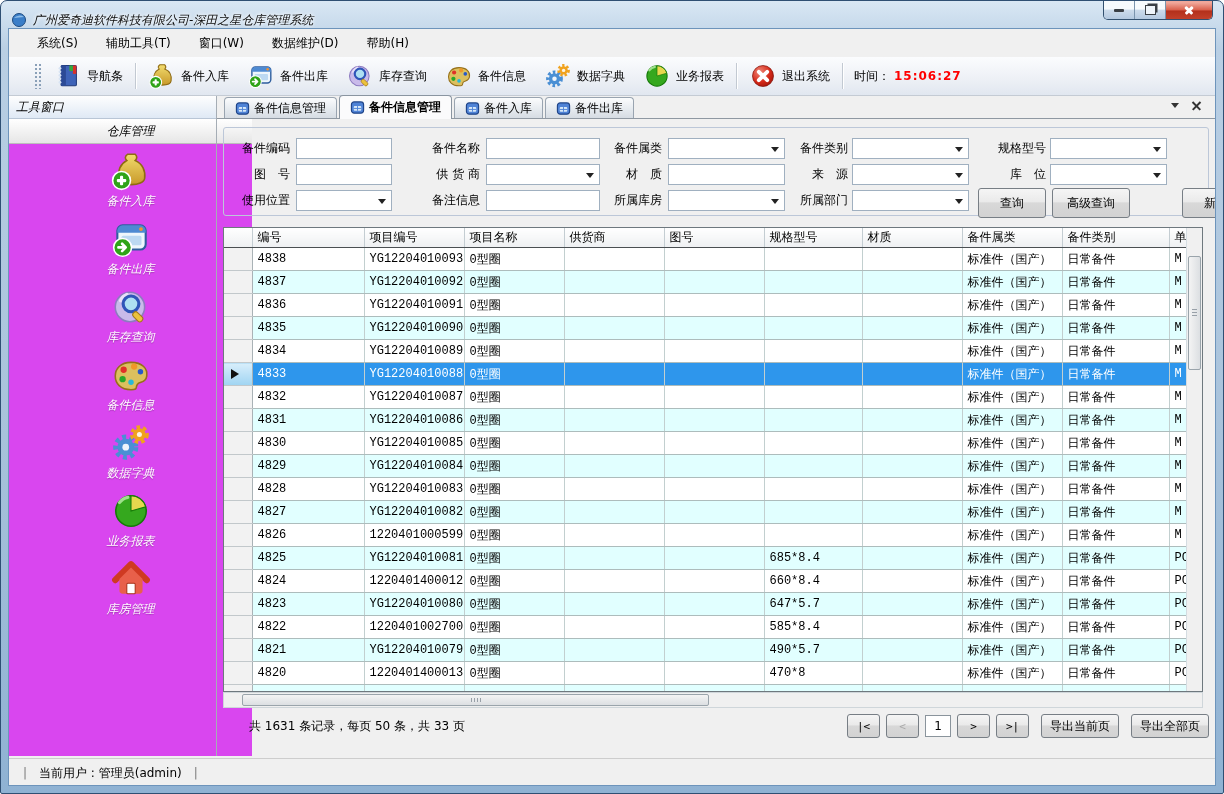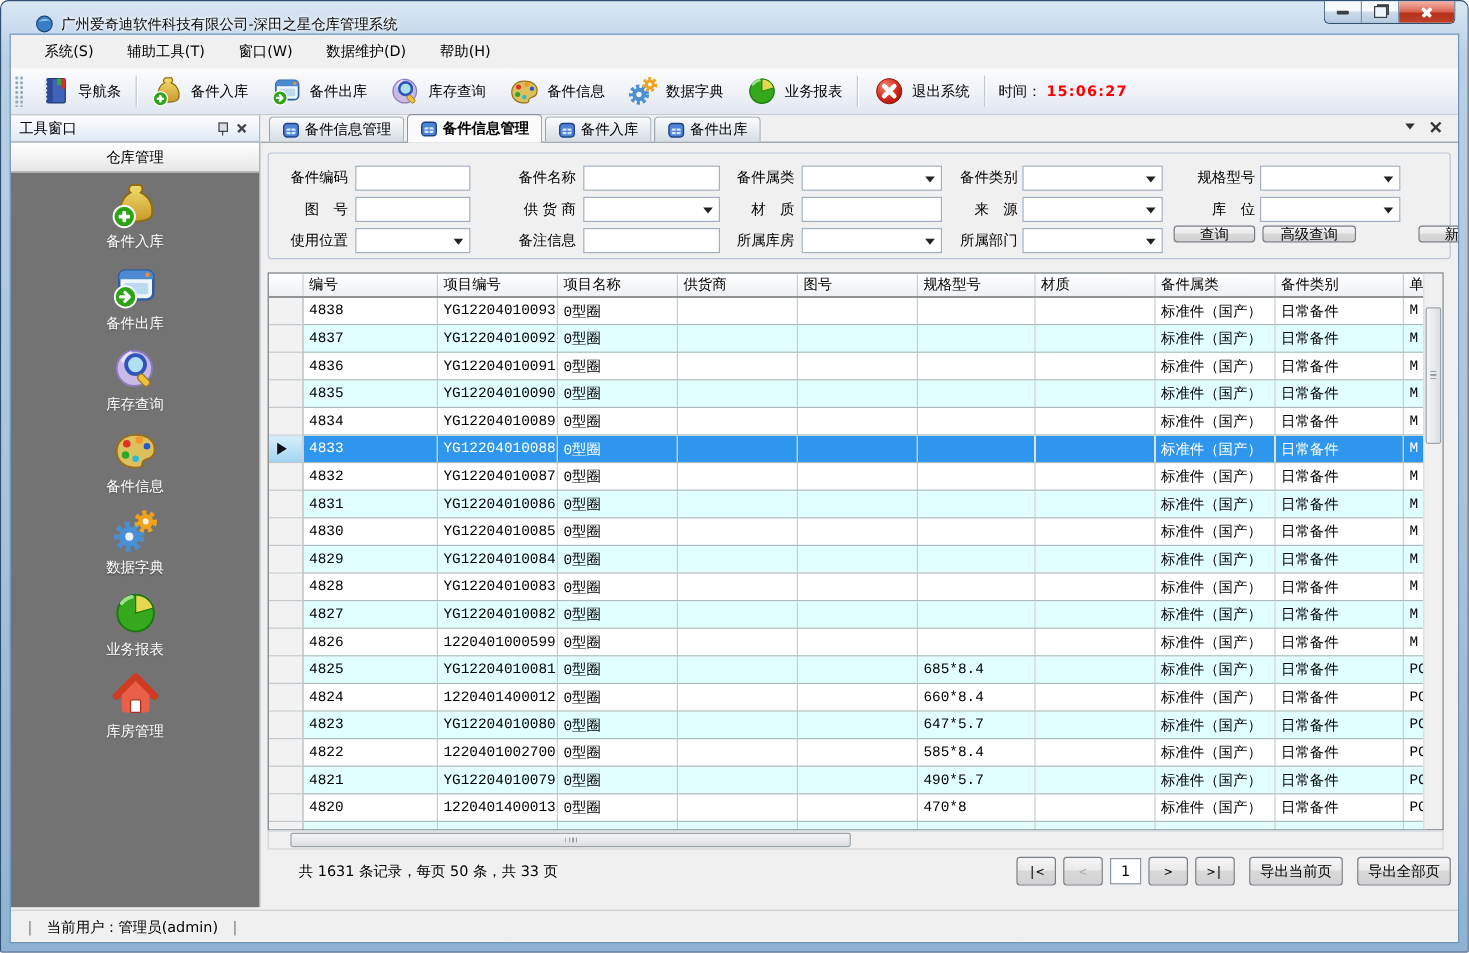--- a/index.html
+++ b/index.html
@@ -2,51 +2,51 @@
 <html><head>
 <meta charset="utf-8">
 <style>
   html,body{margin:0;padding:0;}
   body{width:1224px;height:794px;position:relative;overflow:hidden;
        font-family:"DejaVu Sans","Liberation Sans",sans-serif;font-size:12px;color:#000;background:#fff;}
   
   .window{position:absolute;inset:0;border-radius:7px 7px 2px 2px;
           background:linear-gradient(180deg,#d9e7f4 0,#b9cfe4 6%,#a8c2db 55%,#8fb2d3 100%);
           border:1px solid #2f4f73;box-sizing:border-box;}
-  .titlebar{position:absolute;left:0;top:0;right:0;height:38px;display:flex;align-items:center;padding-left:28px;}
+  .titlebar{position:absolute;left:0;top:0;right:0;height:38px;display:flex;align-items:center;padding-left:10px;font-style:italic;}
   .app-icon{width:16px;height:16px;margin-right:6px;flex:none;}
   .title-text{color:#0a0a0a;text-shadow:0 0 4px #fff,0 0 4px #fff;}
   .win-controls{position:absolute;top:0;right:10px;display:flex;border-radius:0 0 5px 5px;overflow:hidden;
                 border:1px solid #32506f;border-top:none;}
   .win-btn{width:30px;height:18px;display:flex;align-items:center;justify-content:center;
            background:linear-gradient(#f6fafd 45%,#cddcec 50%,#b4c9e0);border-right:1px solid #7a94ad;cursor:default;}
   .win-btn:last-child{border-right:none;}
   .win-btn.close{width:46px;background:linear-gradient(#f0a79a 10%,#d9604c 50%,#b3301b 55%,#c2402a);}
   .glyph-min{width:10px;height:3px;background:#3a3f45;border-radius:1px;}
   .glyph-restore{width:9px;height:8px;border:1px solid #3a3f45;background:#eef4fa;box-shadow:2px -2px 0 -0.5px #3a3f45;}
   .glyph-close{width:12px;height:12px;position:relative;}
   .glyph-close::before,.glyph-close::after{content:"";position:absolute;left:1px;top:5px;width:10px;height:2.5px;background:#fff;border-radius:1px;}
   .glyph-close::before{transform:rotate(45deg);}
   .glyph-close::after{transform:rotate(-45deg);}
   
   .client{position:absolute;left:8px;top:28px;right:8px;bottom:8px;background:#f0f0f0;overflow:hidden;outline:1px solid #6d94bb;}
   
   .menubar{position:absolute;left:0;top:0;right:0;height:28px;background:#f0f0f0;display:flex;align-items:center;padding-left:14px;}
   .menu-item{padding:5px 14px;}
   
-  .toolbar{position:absolute;left:0;top:28px;right:0;height:39px;display:flex;align-items:center;padding-left:0;
+  .toolbar{position:absolute;left:0;top:28px;right:0;height:39px;display:flex;align-items:center;padding-left:22px;
            background:linear-gradient(#fbfcfe,#eef1f6 55%,#e1e7f0);border-bottom:1px solid #c4cbd4;box-sizing:border-box;}
   .grip{width:8px;height:26px;margin:0 3px;background-image:radial-gradient(#8aa0b8 1px,transparent 1.3px);background-size:4px 4px;}
   .tb-item{display:flex;align-items:center;gap:5px;padding:0 9px;height:32px;border-radius:3px;}
   .tb-item svg{width:28px;height:28px;flex:none;}
   .tb-sep{width:1px;height:26px;background:#c2c9d2;box-shadow:1px 0 0 #fff;margin:0 3px;}
   .time-label{margin-left:8px;}
   .time-value{color:#f00;font-weight:bold;letter-spacing:1px;margin-left:4px;}
   
-  .sidebar{position:absolute;left:0;top:67px;width:207px;bottom:29px;background:#737373;display:flex;flex-direction:column;}
+  .sidebar{position:absolute;left:0;top:67px;width:243px;bottom:29px;background:#d946ef;display:flex;flex-direction:column;font-style:italic;}
   .sb-header{height:22px;flex:none;background:linear-gradient(#fefefe,#dfe9f5);border-bottom:1px solid #b9c6d6;
              display:flex;align-items:center;padding:0 7px;}
   .sb-title{flex:1;}
   .sb-pin,.sb-close{width:16px;height:16px;display:flex;align-items:center;justify-content:center;color:#444;}
   .pin-shape{width:8px;height:11px;position:relative;}
   .pin-shape::before{content:"";position:absolute;left:1px;top:0;width:6px;height:6px;border:1px solid #444;background:#d8dee6;}
   .pin-shape::after{content:"";position:absolute;left:3.5px;top:7px;width:1.5px;height:4px;background:#444;}
   .x-shape{width:9px;height:9px;position:relative;}
   .x-shape::before,.x-shape::after{content:"";position:absolute;left:0;top:3.5px;width:9px;height:1.6px;background:#444;}
   .x-shape::before{transform:rotate(45deg);} .x-shape::after{transform:rotate(-45deg);}
@@ -69,21 +69,21 @@
   .chev-down{width:0;height:0;border:4px solid transparent;border-top:5px solid #333;margin-top:3px;}
   .ts-x{width:10px;height:10px;position:relative;}
   .ts-x::before,.ts-x::after{content:"";position:absolute;left:0;top:4px;width:11px;height:1.7px;background:#333;}
   .ts-x::before{transform:rotate(45deg);} .ts-x::after{transform:rotate(-45deg);}
   
   .formbox{position:absolute;left:214px;top:98px;width:986px;height:89px;border:1px solid #bcc7d8;border-radius:3px;box-sizing:border-box;text-decoration:underline;}
   .flabel{position:absolute;height:21px;line-height:21px;text-align:right;}
   .finput{position:absolute;height:21px;border:1px solid #a0b0c0;background:#fff;box-sizing:border-box;font:inherit;padding:0 3px;}
   .fselect{position:absolute;height:21px;border:1px solid #a0b0c0;background:#fff;box-sizing:border-box;}
   .dd-arrow{position:absolute;right:5px;top:8px;width:0;height:0;border:4px solid transparent;border-top:5px solid #222;}
-  .btn{position:absolute;height:14px;border:1px solid #777e85;border-radius:3px;box-sizing:border-box;
+  .btn{position:absolute;height:30px;border:1px solid #777e85;border-radius:3px;box-sizing:border-box;
        background:linear-gradient(#f5f5f5,#eaeaea 45%,#d8d8d8 50%,#d2d2d2);
        display:flex;align-items:center;justify-content:center;cursor:default;}
   
   .gridwrap{position:absolute;left:214px;top:198px;width:980px;height:465px;background:#fff;
             border:1px solid #6e787e;box-sizing:border-box;overflow:hidden;font-family:Liberation Mono, monospace;}
   table.grid{border-collapse:collapse;table-layout:fixed;width:964px;}
   table.grid th{height:19px;font-weight:normal;text-align:left;padding:0 0 0 5px;
                 background:linear-gradient(#ffffff,#eef0f2);border-right:1px solid #c4cdd2;border-bottom:1px solid #4a4f52;
                 overflow:hidden;white-space:nowrap;}
   table.grid td{height:22px;padding:0 0 0 5px;border-right:1px solid #c2cfcf;border-bottom:1px solid #adbcbc;

